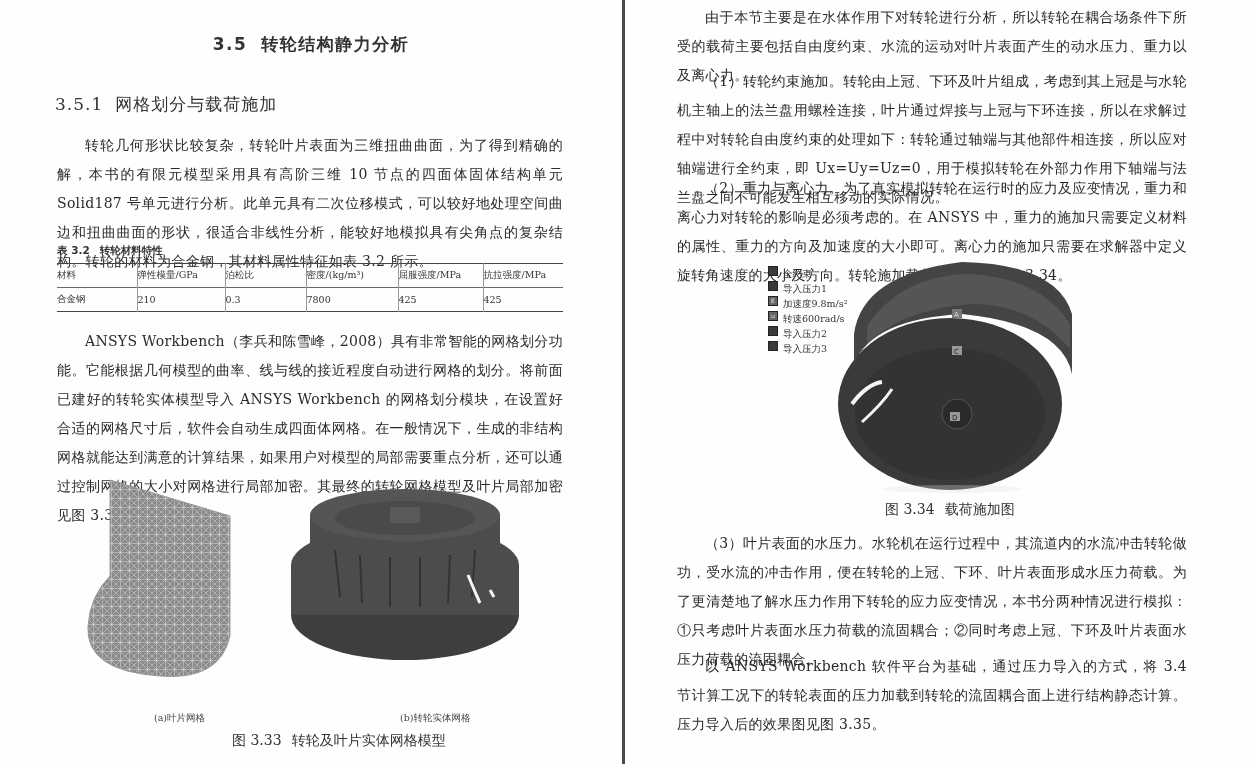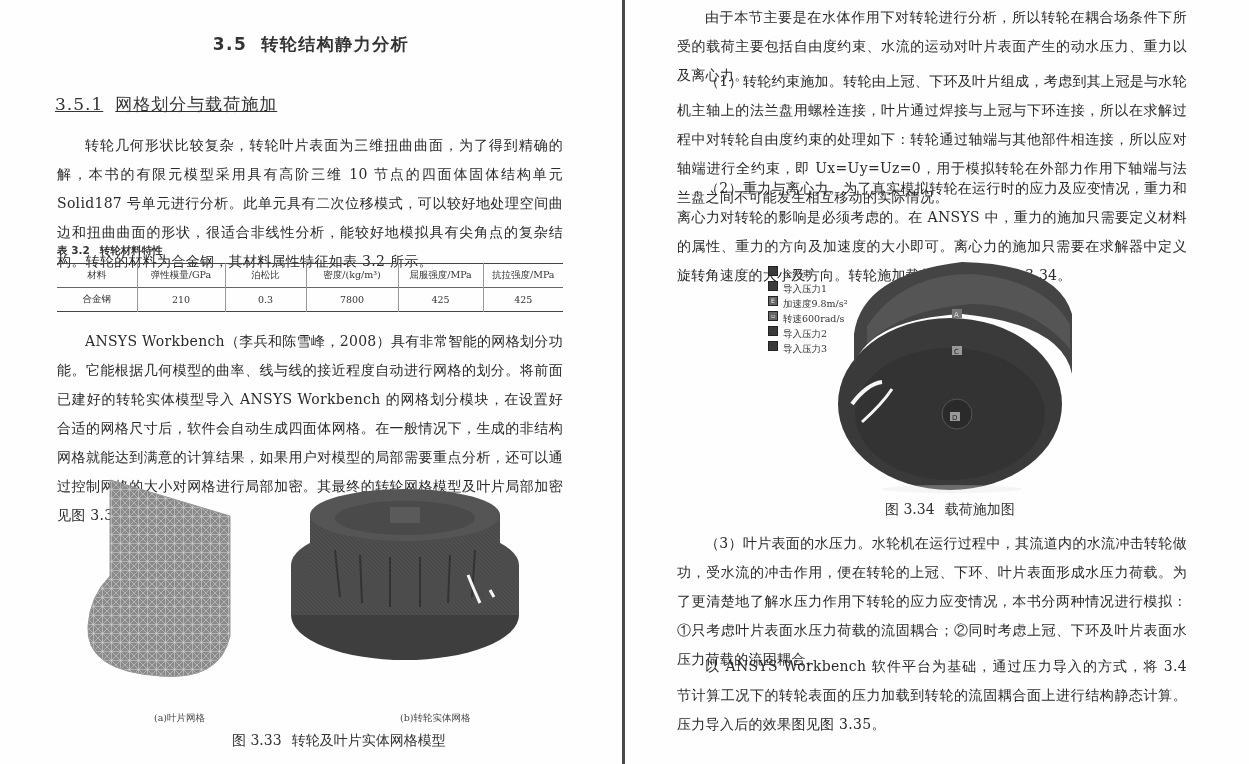--- a/index.html
+++ b/index.html
@@ -13,41 +13,41 @@
   .page-right { left:625px; width:624px; }
   .divider { position:absolute; left:622px; top:0; width:3px; height:764px; background:#4a4a4a; }
 
   .sec-title {
     position:absolute; left:0; width:622px; top:33px; text-align:center;
     font-family:"DejaVu Sans","Liberation Sans",sans-serif; font-weight:bold;
     font-size:17px; letter-spacing:1.5px; color:#333;
   }
   .sec-title .num { margin-right:14px; }
   .subsec-title {
-    position:absolute; left:55px; top:93px; font-size:17px; color:#333; letter-spacing:1px;text-decoration:underline;
+    position:absolute; left:55px; top:93px; font-size:17px; color:#333; letter-spacing:1px;
   }
   .subsec-title .num { margin-right:12px; }
 
   .para {
     position:absolute; font-size:14px; line-height:29px; color:#2a2a2a;
     text-align:justify; text-indent:2em; letter-spacing:0.3px;
   }
 
   .tbl-caption {
     position:absolute; left:57px; width:506px; top:244px; 
     font-size:10.5px; font-weight:bold; color:#333;
     font-family:"DejaVu Sans","Liberation Sans",sans-serif;
   }
   .tbl-caption .num { margin-right:10px; }
   table.mat {
     position:absolute; left:57px; top:263px; width:506px; border-collapse:collapse;
     font-size:9.5px; color:#333;
   }
   table.mat th, table.mat td {
-    border-left:1px solid #999; text-align:center; height:23px; padding:0; font-weight:normal;
+    border-left:1px solid #999; text-align:left; height:23px; padding:0; font-weight:normal;
   }
   table.mat th:first-child, table.mat td:first-child { border-left:none; }
   table.mat thead tr { border-top:1.5px solid #444; border-bottom:1px solid #666; }
   table.mat tbody tr { border-bottom:1.5px solid #444; }
 
   .fig { position:absolute; }
   .fig-label { position:absolute; font-size:9.5px; color:#444;margin-left:37px; }
   .fig-caption { position:absolute; font-size:14px; color:#333;padding-left:7px; }
   .fig-caption .num { margin-right:10px; }
 

